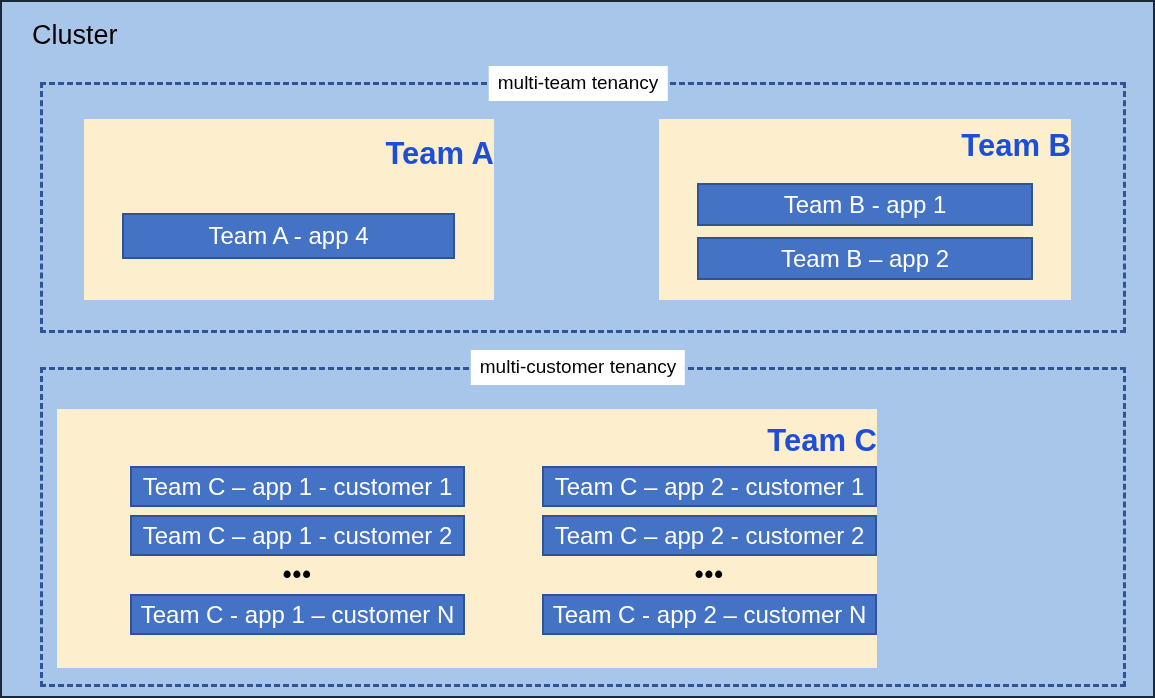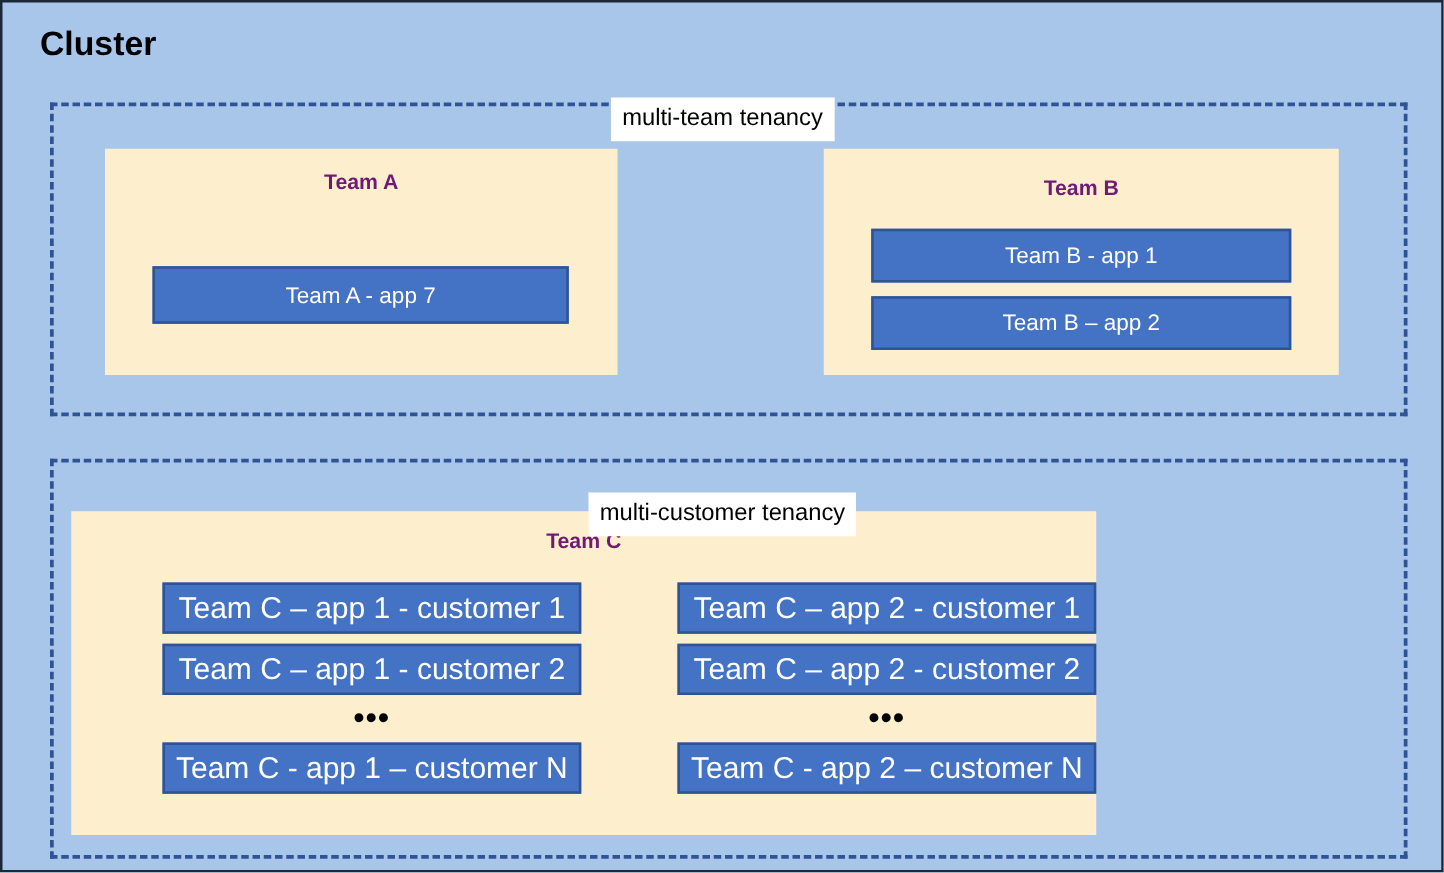--- a/index.html
+++ b/index.html
@@ -20,21 +20,21 @@
     border: 2px solid #1b2838;
     overflow: hidden;
   }
 
   
   .cluster-title {
     position: absolute;
     left: 30px;
     top: 18px;
     font-size: 27px;
-    font-weight: bold;
+    font-weight: normal;
     color: #000000;
     letter-spacing: 0px;
     white-space: nowrap;
   }
 
   
   .zone {
     position: absolute;
     box-sizing: border-box;
     border: 3px dashed #2F5496;
@@ -58,52 +58,52 @@
     position: absolute;
     background: #ffffff;
     color: #000000;
     font-size: 19px;
     line-height: 1;
     padding: 7px 9px 9px 9px;
     white-space: nowrap;
     transform: translateX(-50%);
     z-index: 5;
   }
-  .zone-label-team     { left: 576px; top: 76px; }
-  .zone-label-customer { left: 576px; top: 348px; margin-top: 44px; }
+  .zone-label-team     { left: 576px; top: 64px; }
+  .zone-label-customer { left: 576px; top: 348px; }
 
   
   .team-panel {
     position: absolute;
     box-sizing: border-box;
     background: #FDEFCE;
     z-index: 3;
   }
   .team-a { left: 82px;  top: 117px; width: 410px; height: 181px; }
   .team-b { left: 657px; top: 117px; width: 412px; height: 181px; }
   .team-c { left: 55px;  top: 407px; width: 820px; height: 259px; }
 
   .team-heading {
-    text-align: center;
-    font-size: 17px;
+    text-align: right;
+    font-size: 31px;
     font-weight: bold;
-    color: #701a75;
+    color: #1d4ed8;
     white-space: nowrap;
   }
   .team-a .team-heading { margin-top: 17px; }
-  .team-b .team-heading { margin-top: 22px; }
+  .team-b .team-heading { margin-top: 9px; }
   .team-c .team-heading { margin-top: 14px; }
 
   
   .app-box {
     box-sizing: border-box;
     background: #4472C4;
     border: 2px solid #2E5496;
     color: #ffffff;
-    font-size: 18px;
+    font-size: 24px;
     text-align: center;
     white-space: nowrap;
     display: flex;
     align-items: center;
     justify-content: center;
   }
 
   
   .team-a .apps {
     position: absolute;
@@ -156,21 +156,21 @@
 <div class="canvas">
 
   <div class="cluster-title">Cluster</div>
 
   <div class="zone zone-team"></div>
   <div class="zone-label zone-label-team">multi-team tenancy</div>
 
   <div class="team-panel team-a">
     <div class="team-heading">Team A</div>
     <div class="apps">
-      <div class="app-box">Team A - app 7</div>
+      <div class="app-box">Team A - app 4</div>
     </div>
   </div>
 
   <div class="team-panel team-b">
     <div class="team-heading">Team B</div>
     <div class="apps">
       <div class="app-box">Team B - app 1</div>
       <div class="app-box">Team B – app 2</div>
     </div>
   </div>

